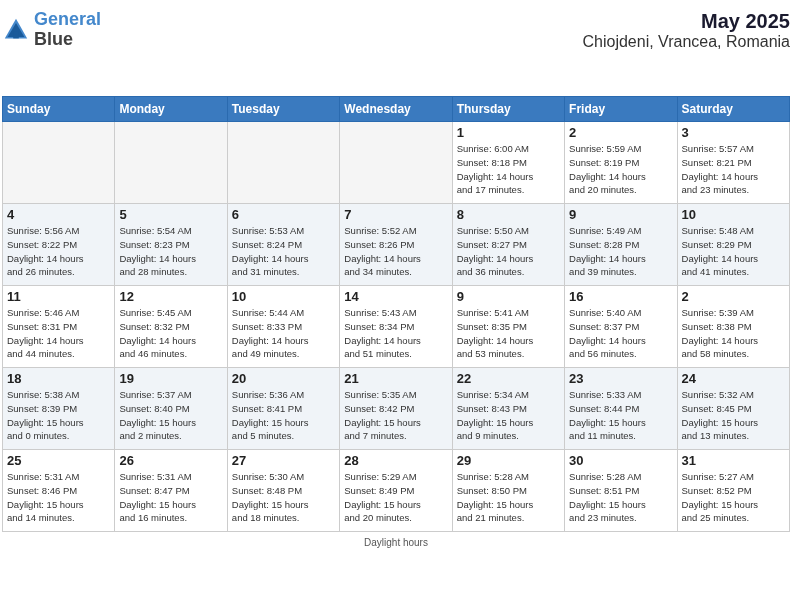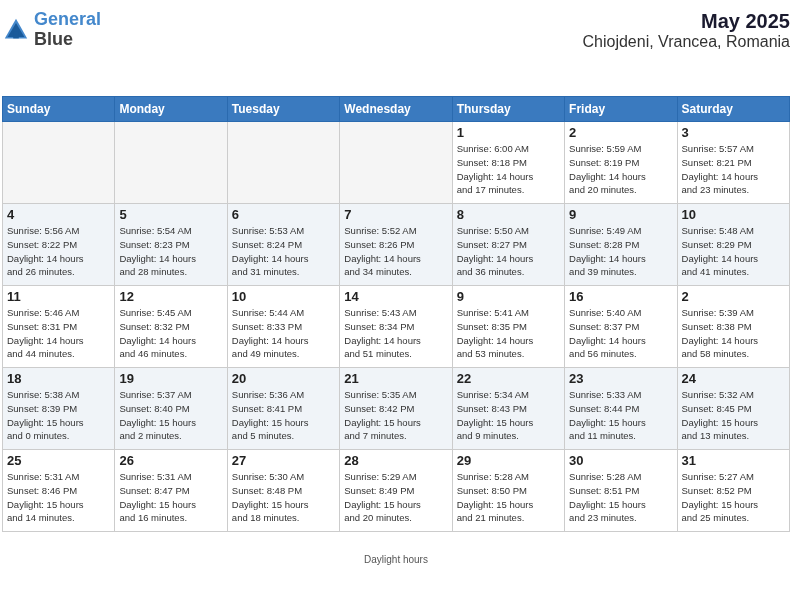--- a/index.html
+++ b/index.html
@@ -88,21 +88,21 @@
       margin-bottom: 2px;
     }
     .day-info {
       font-size: 9.5px;
       line-height: 1.45;
       color: #333;
     }
     .footer-note {
       font-size: 10px;
       color: #555;
-      margin-top: 22px;
+      margin-top: 5px;
       text-align: center;
     }
   </style>
 </head>
 <body>
 
 <div class="page">
   <div class="header">
     <div class="logo">
       <svg class="logo-icon" viewBox="0 0 40 40">

